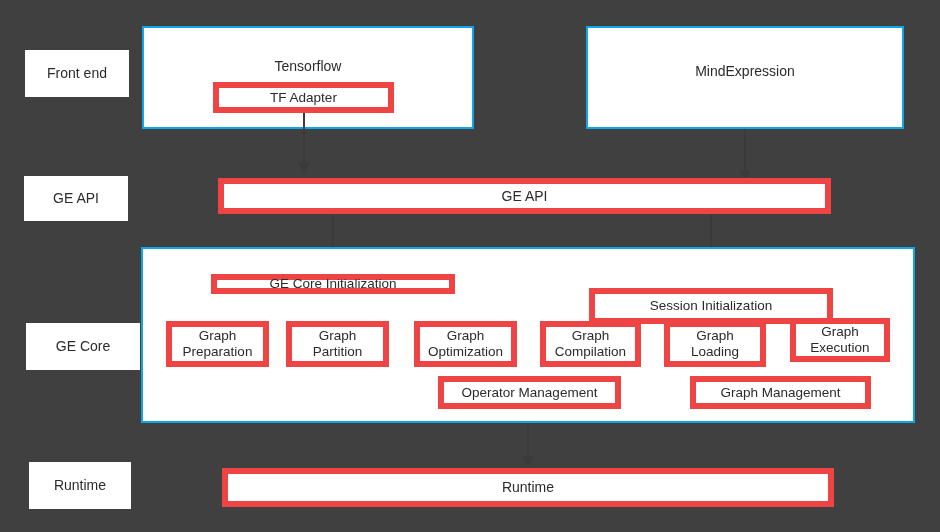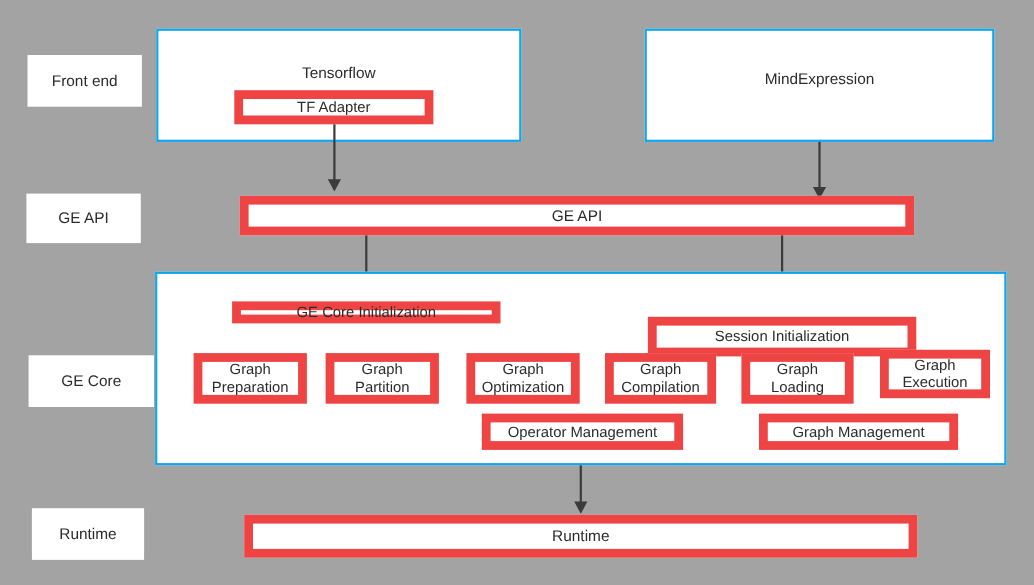--- a/index.html
+++ b/index.html
@@ -7,27 +7,27 @@
     padding: 0;
     background: #000000;
   }
   body {
     font-family: "Liberation Sans", "DejaVu Sans", sans-serif;
   }
   #canvas {
     position: relative;
     width: 940px;
     height: 532px;
-    background: #a3a3a3;
+    background: #404040;
     overflow: hidden;
   }
   .box {
     position: absolute;
     background: #ffffff;
-    border: 8px solid #ef4444;
+    border: 6px solid #ef4444;
     box-sizing: border-box;
     display: flex;
     align-items: center;
     justify-content: center;
     text-align: center;
     color: #2b2b2b;
     line-height: 1.18;
   }
   .layer-label {
     font-size: 14px;
@@ -44,21 +44,20 @@
     right: 0;
     text-align: center;
     font-size: 14px;
     color: #2b2b2b;
   }
   .bar {
     font-size: 14px;
   }
   .unit {
     font-size: 13.5px;
-    margin-left: 10px;
   }
   .unit-wide {
     font-size: 13.5px;
   }
   .init-box {
     font-size: 13.5px;
   }
   .arrow-line {
     position: absolute;
     background: #3b3b3b;

